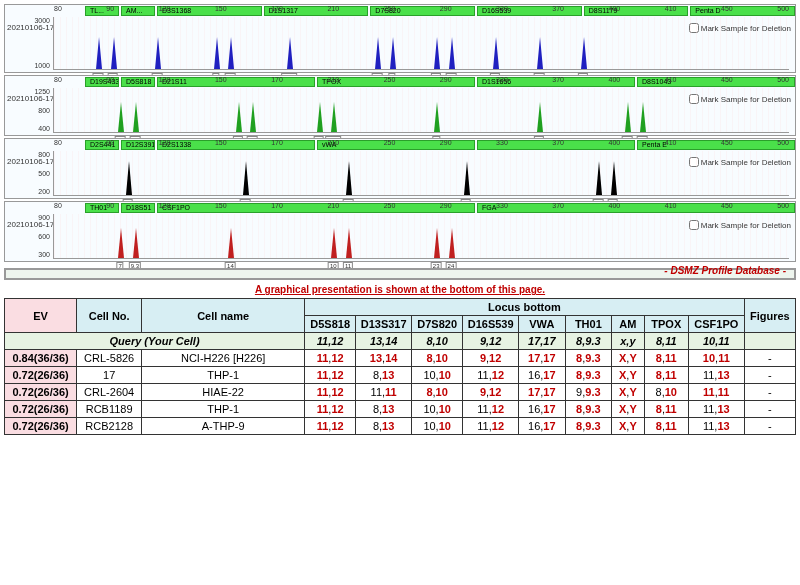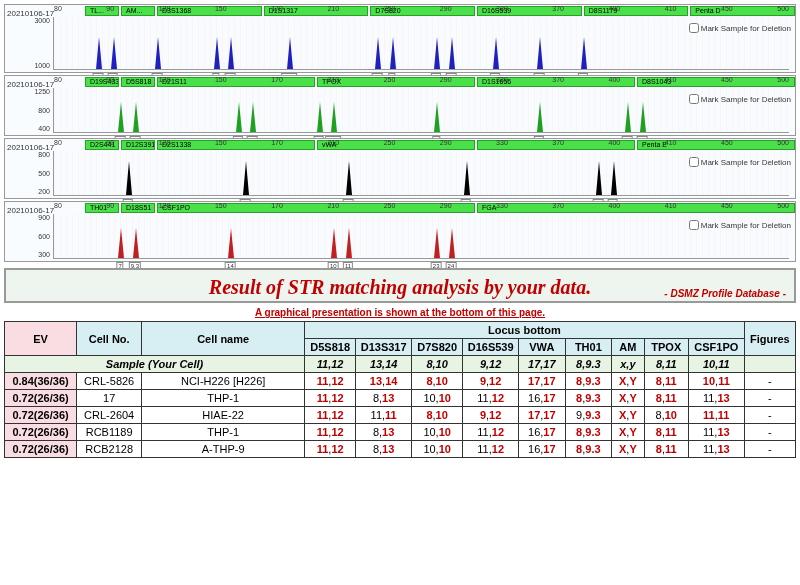--- a/index.html
+++ b/index.html
@@ -14,21 +14,21 @@
     border: 1px solid #999;
     background: #f8fcff;
     margin-bottom: 2px;
     position: relative;
   }
   .panel-id {
     color: #333;
     font-size: 8px;
     position:absolute;
     left:2px;
-    top:4px;
+    top:18px;
   }
   .mark-box {
     position: absolute;
     right: 4px;
     top: 18px;
     font-size: 8px;
     color: #333;
     display:flex;
     align-items:center;
     gap:2px;
@@ -376,21 +376,20 @@
         <div class="pl" style="left: 40%;">11</div>
         <div class="peak red-peak" style="left: 52%;"></div>
         <div class="pl" style="left: 52%;">23</div>
         <div class="peak red-peak" style="left: 54%;"></div>
         <div class="pl" style="left: 54%;">24</div>
       </div>
     </div>
   </div>
 
 <div class="result-title-box">
-  <div class="result-title">Result of STR matching analysis by your data.</div>
   <div class="db-label">- DSMZ Profile Database -</div>
 </div>
 <div class="subtitle">A graphical presentation is shown at the bottom of this page.</div>
 
 <table class="results">
   <colgroup>
     <col style="width:62px">
       <col style="width:56px">
       <col style="width:140px">
     <col style="width:44px">
@@ -419,21 +418,21 @@
         <th class="h-blue">D16S539</th>
         <th class="h-blue">VWA</th>
         <th class="h-blue">TH01</th>
         <th class="h-blue">AM</th>
         <th class="h-blue">TPOX</th>
         <th class="h-blue">CSF1PO</th>
       </tr>
   </thead>
   <tbody id="results-body">
       <tr class="query-row">
-        <td colspan="3">Sample (Your Cell)</td>
+        <td colspan="3">Query (Your Cell)</td>
         <td>11,12</td>
         <td>13,14</td>
         <td>8,10</td>
         <td>9,12</td>
         <td>17,17</td>
         <td>8,9.3</td>
         <td>x,y</td>
         <td>8,11</td>
         <td>10,11</td>
         <td></td>

